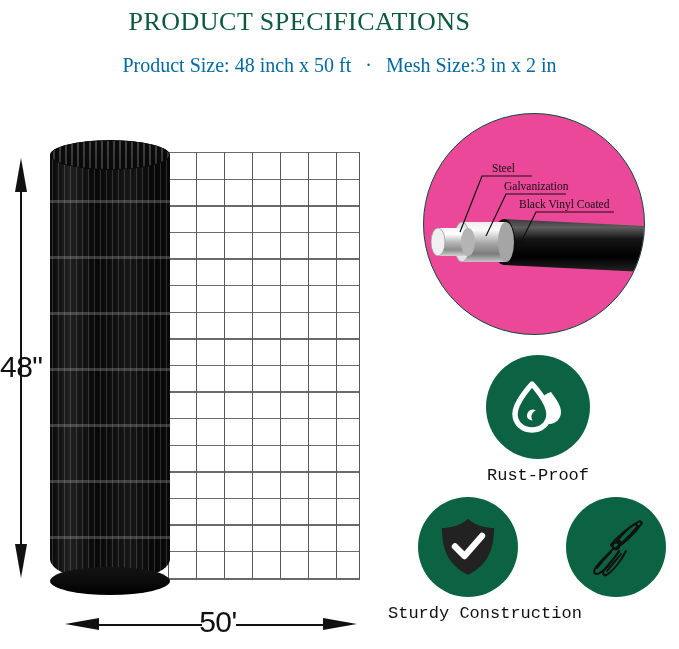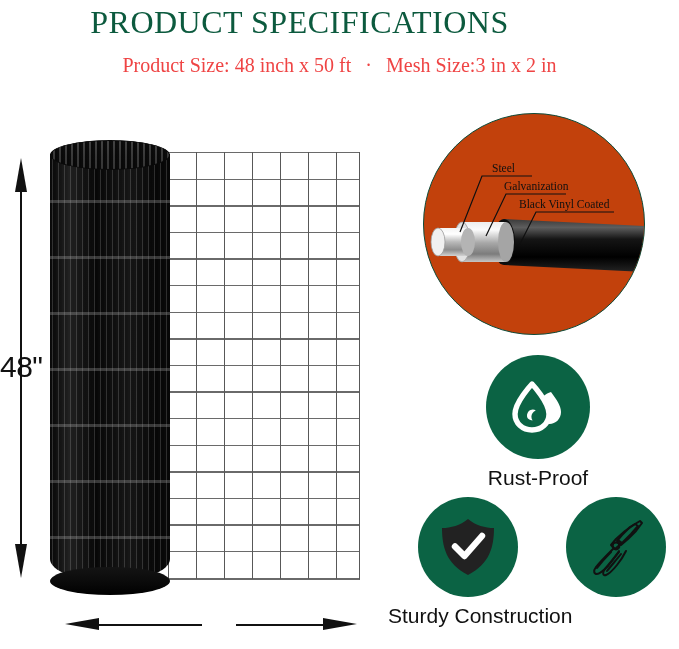--- a/index.html
+++ b/index.html
@@ -15,33 +15,33 @@
     font-family: "Liberation Serif", "DejaVu Serif", serif;
     -webkit-font-smoothing: antialiased;
   }
 
   
   #page-title {
     position: absolute;
     left: 0; top: 2px;
     width: 599px;
     text-align: center;
-    font-size: 32px;
+    font-size: 26px;
     letter-spacing: 0.5px;
     color: #0c5a3e;
     font-weight: normal;
     line-height: 40px;
     white-space: nowrap;
   }
   #subtitle {
     position: absolute;
     left: 0; top: 52px;
     width: 679px;
     text-align: center;
-    color: #ef4444;
+    color: #0369a1;
     font-size: 20px;
     line-height: 26px;
     white-space: nowrap;
   }
   #subtitle .sep {
     display: inline-block;
     padding: 0 14px;
     font-size: 20px;
   }
 
@@ -216,21 +216,21 @@
 
   
   #wire-circle {
     position: absolute;
     left: 423px; top: 113px;
     width: 222px; height: 222px;
     border: 1.4px solid #0d4a38;
     border-radius: 50%;
     box-sizing: border-box;
     overflow: hidden;
-    background: #c2410c;
+    background: #ec4899;
   }
   #wire-circle svg { display: block; }
   .callout-label {
     font-family: "Liberation Serif", "DejaVu Serif", serif;
     font-size: 11.5px;
     fill: #101010;
   }
 
   
   .feature {
@@ -243,24 +243,24 @@
     margin: 0 auto;
     position: relative;
   }
   .feature .badge svg {
     position: absolute;
     left: 50%; top: 50%;
     transform: translate(-50%, -50%);
   }
   .feature .caption {
     margin-top: 7px;
-    font-size: 21px;
+    font-size: 17px;
     color: #111;
     white-space: nowrap;
-    font-family: Liberation Sans, sans-serif;
+    font-family: Liberation Mono, monospace;
   }
 
   #feature-rust {
     left: 478px; top: 355px;
     width: 120px;
   }
   #feature-rust .badge { width: 104px; height: 104px; }
 
   #feature-sturdy {
     left: 388px; top: 497px;
@@ -301,20 +301,21 @@
     <div class="head-down"></div>
   </div>
   <div id="label-height">48"</div>
 
   <div id="dim-width">
     <div class="shaft-l"></div>
     <div class="shaft-r"></div>
     <div class="head-left"></div>
     <div class="head-right"></div>
   </div>
+  <div id="label-width">50'</div>
 </div>
 
 <div id="wire-circle">
   <svg width="222" height="222" viewBox="0 0 222 222" xmlns="http://www.w3.org/2000/svg">
     <defs>
       <linearGradient id="steelGrad" x1="0" y1="0" x2="0" y2="1">
         <stop offset="0%" stop-color="#f4f4f4"></stop>
         <stop offset="22%" stop-color="#ffffff"></stop>
         <stop offset="50%" stop-color="#b9b9b9"></stop>
         <stop offset="78%" stop-color="#8d8d8d"></stop>

